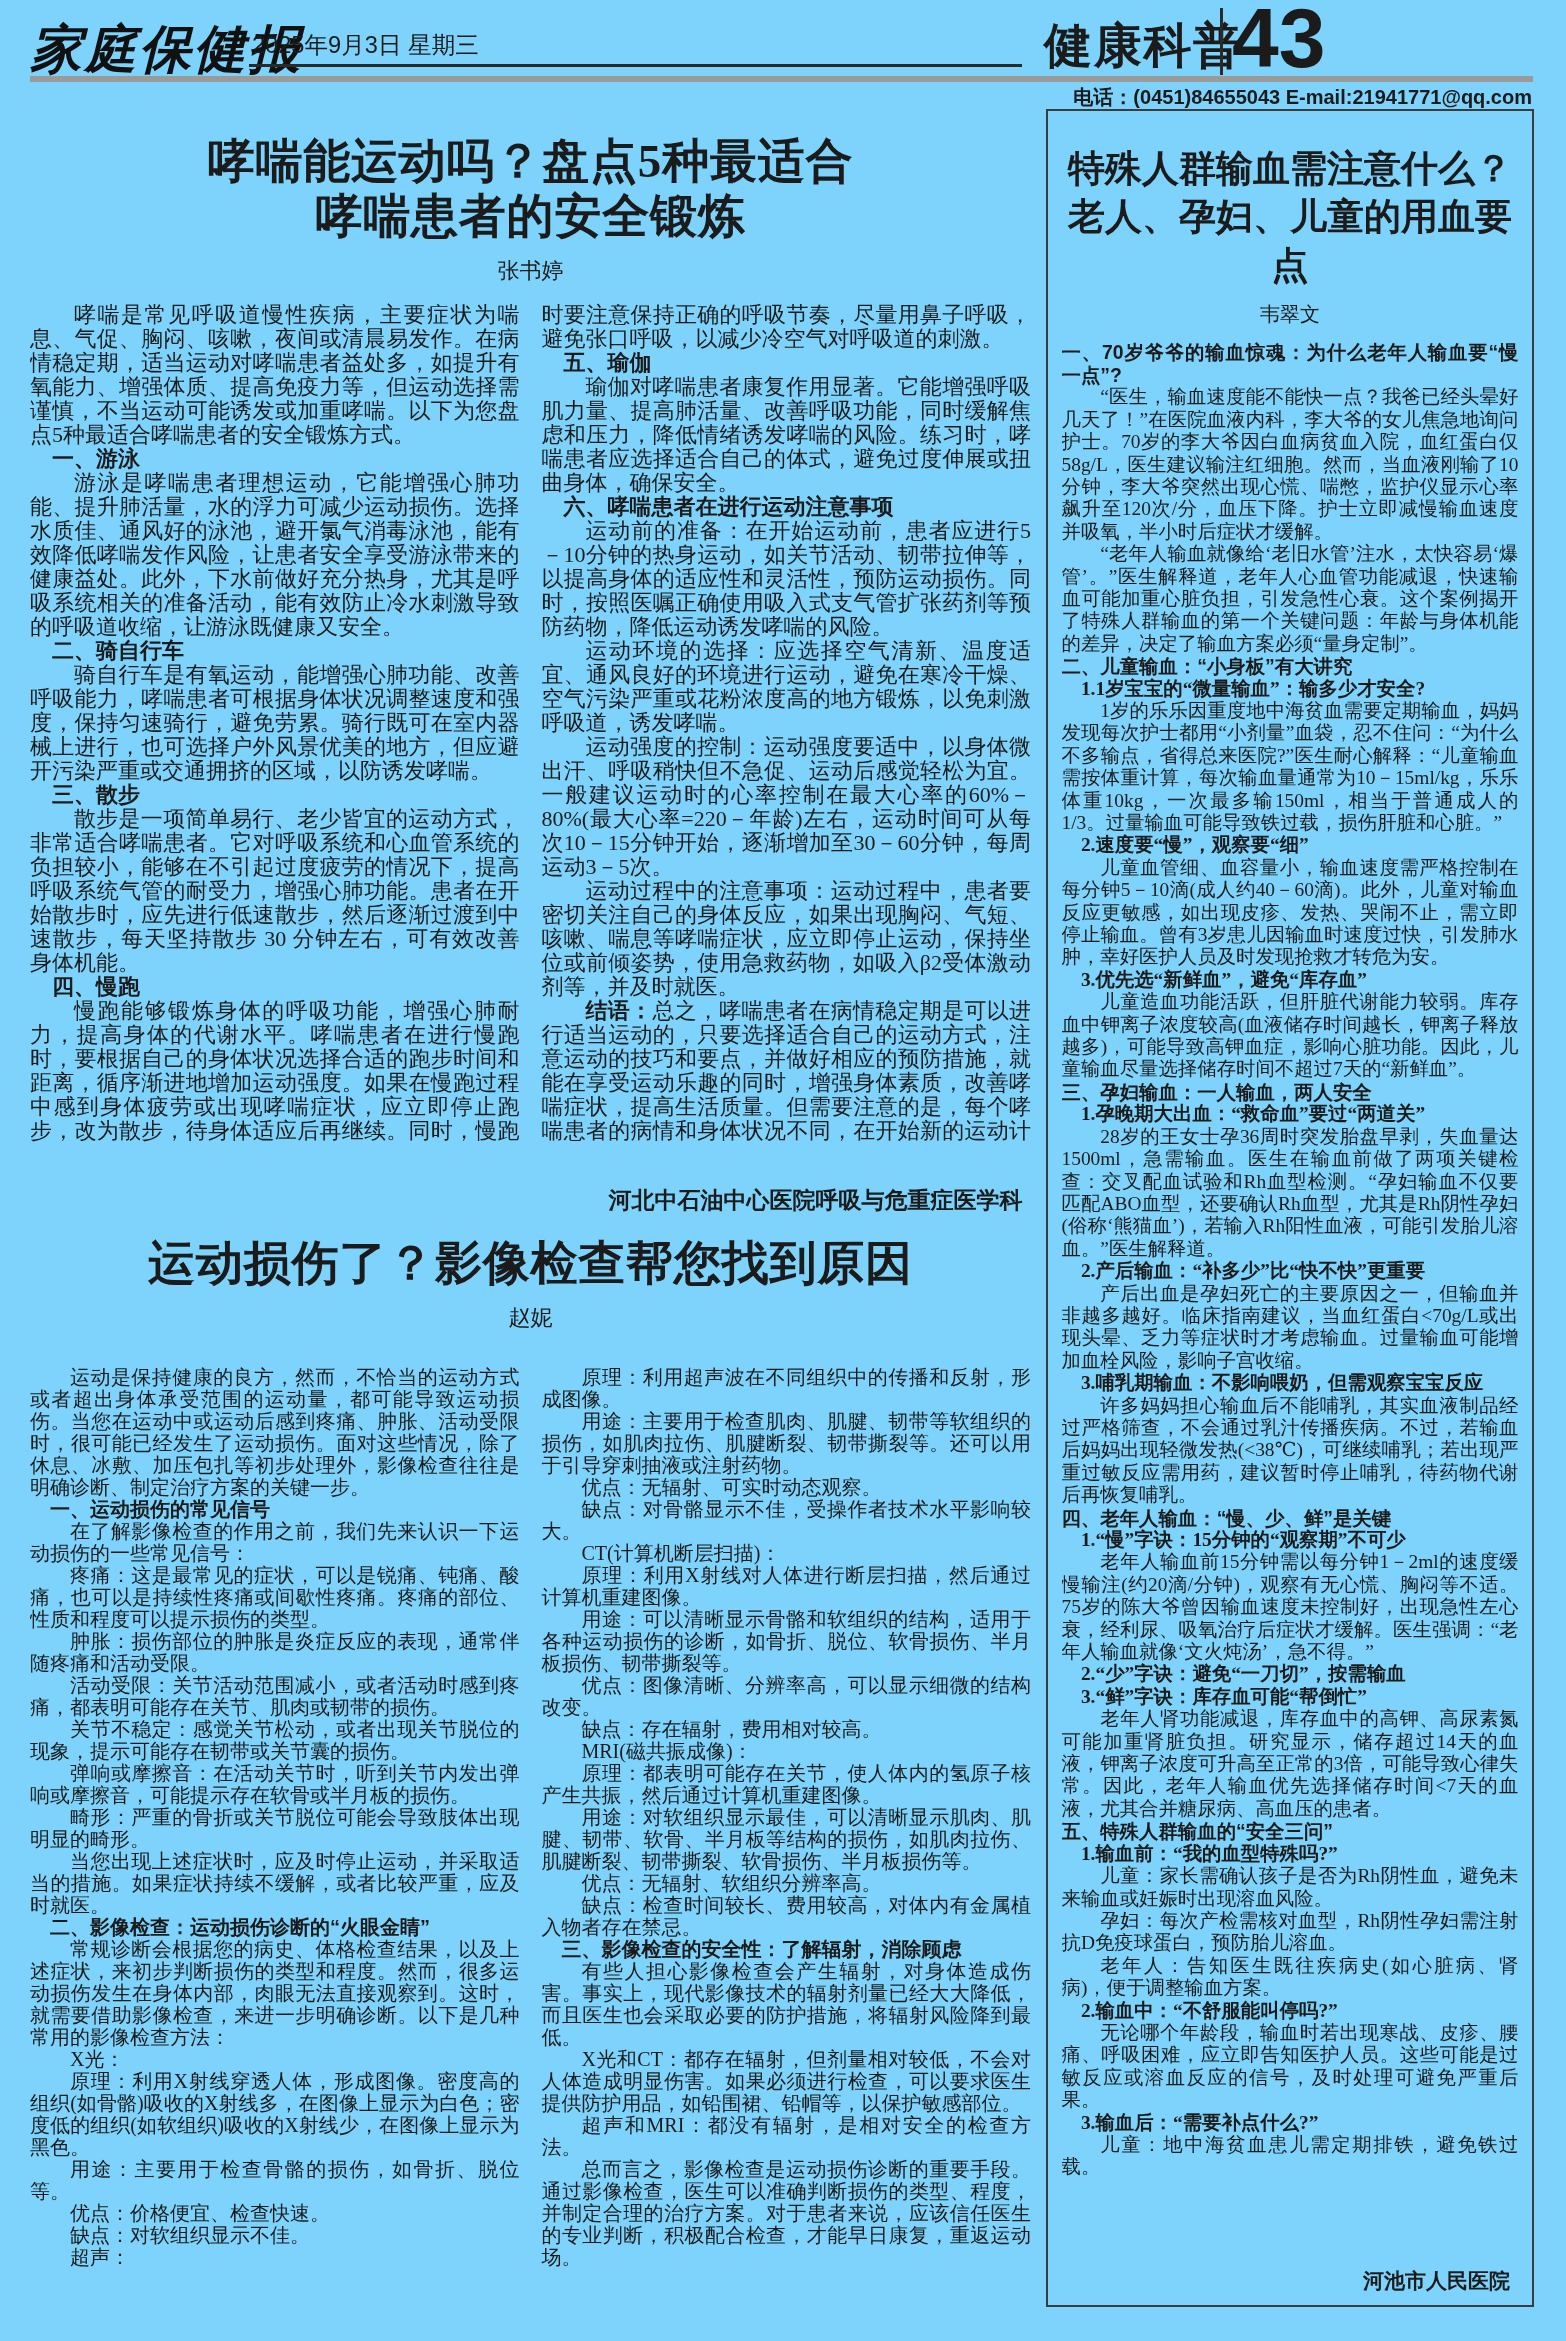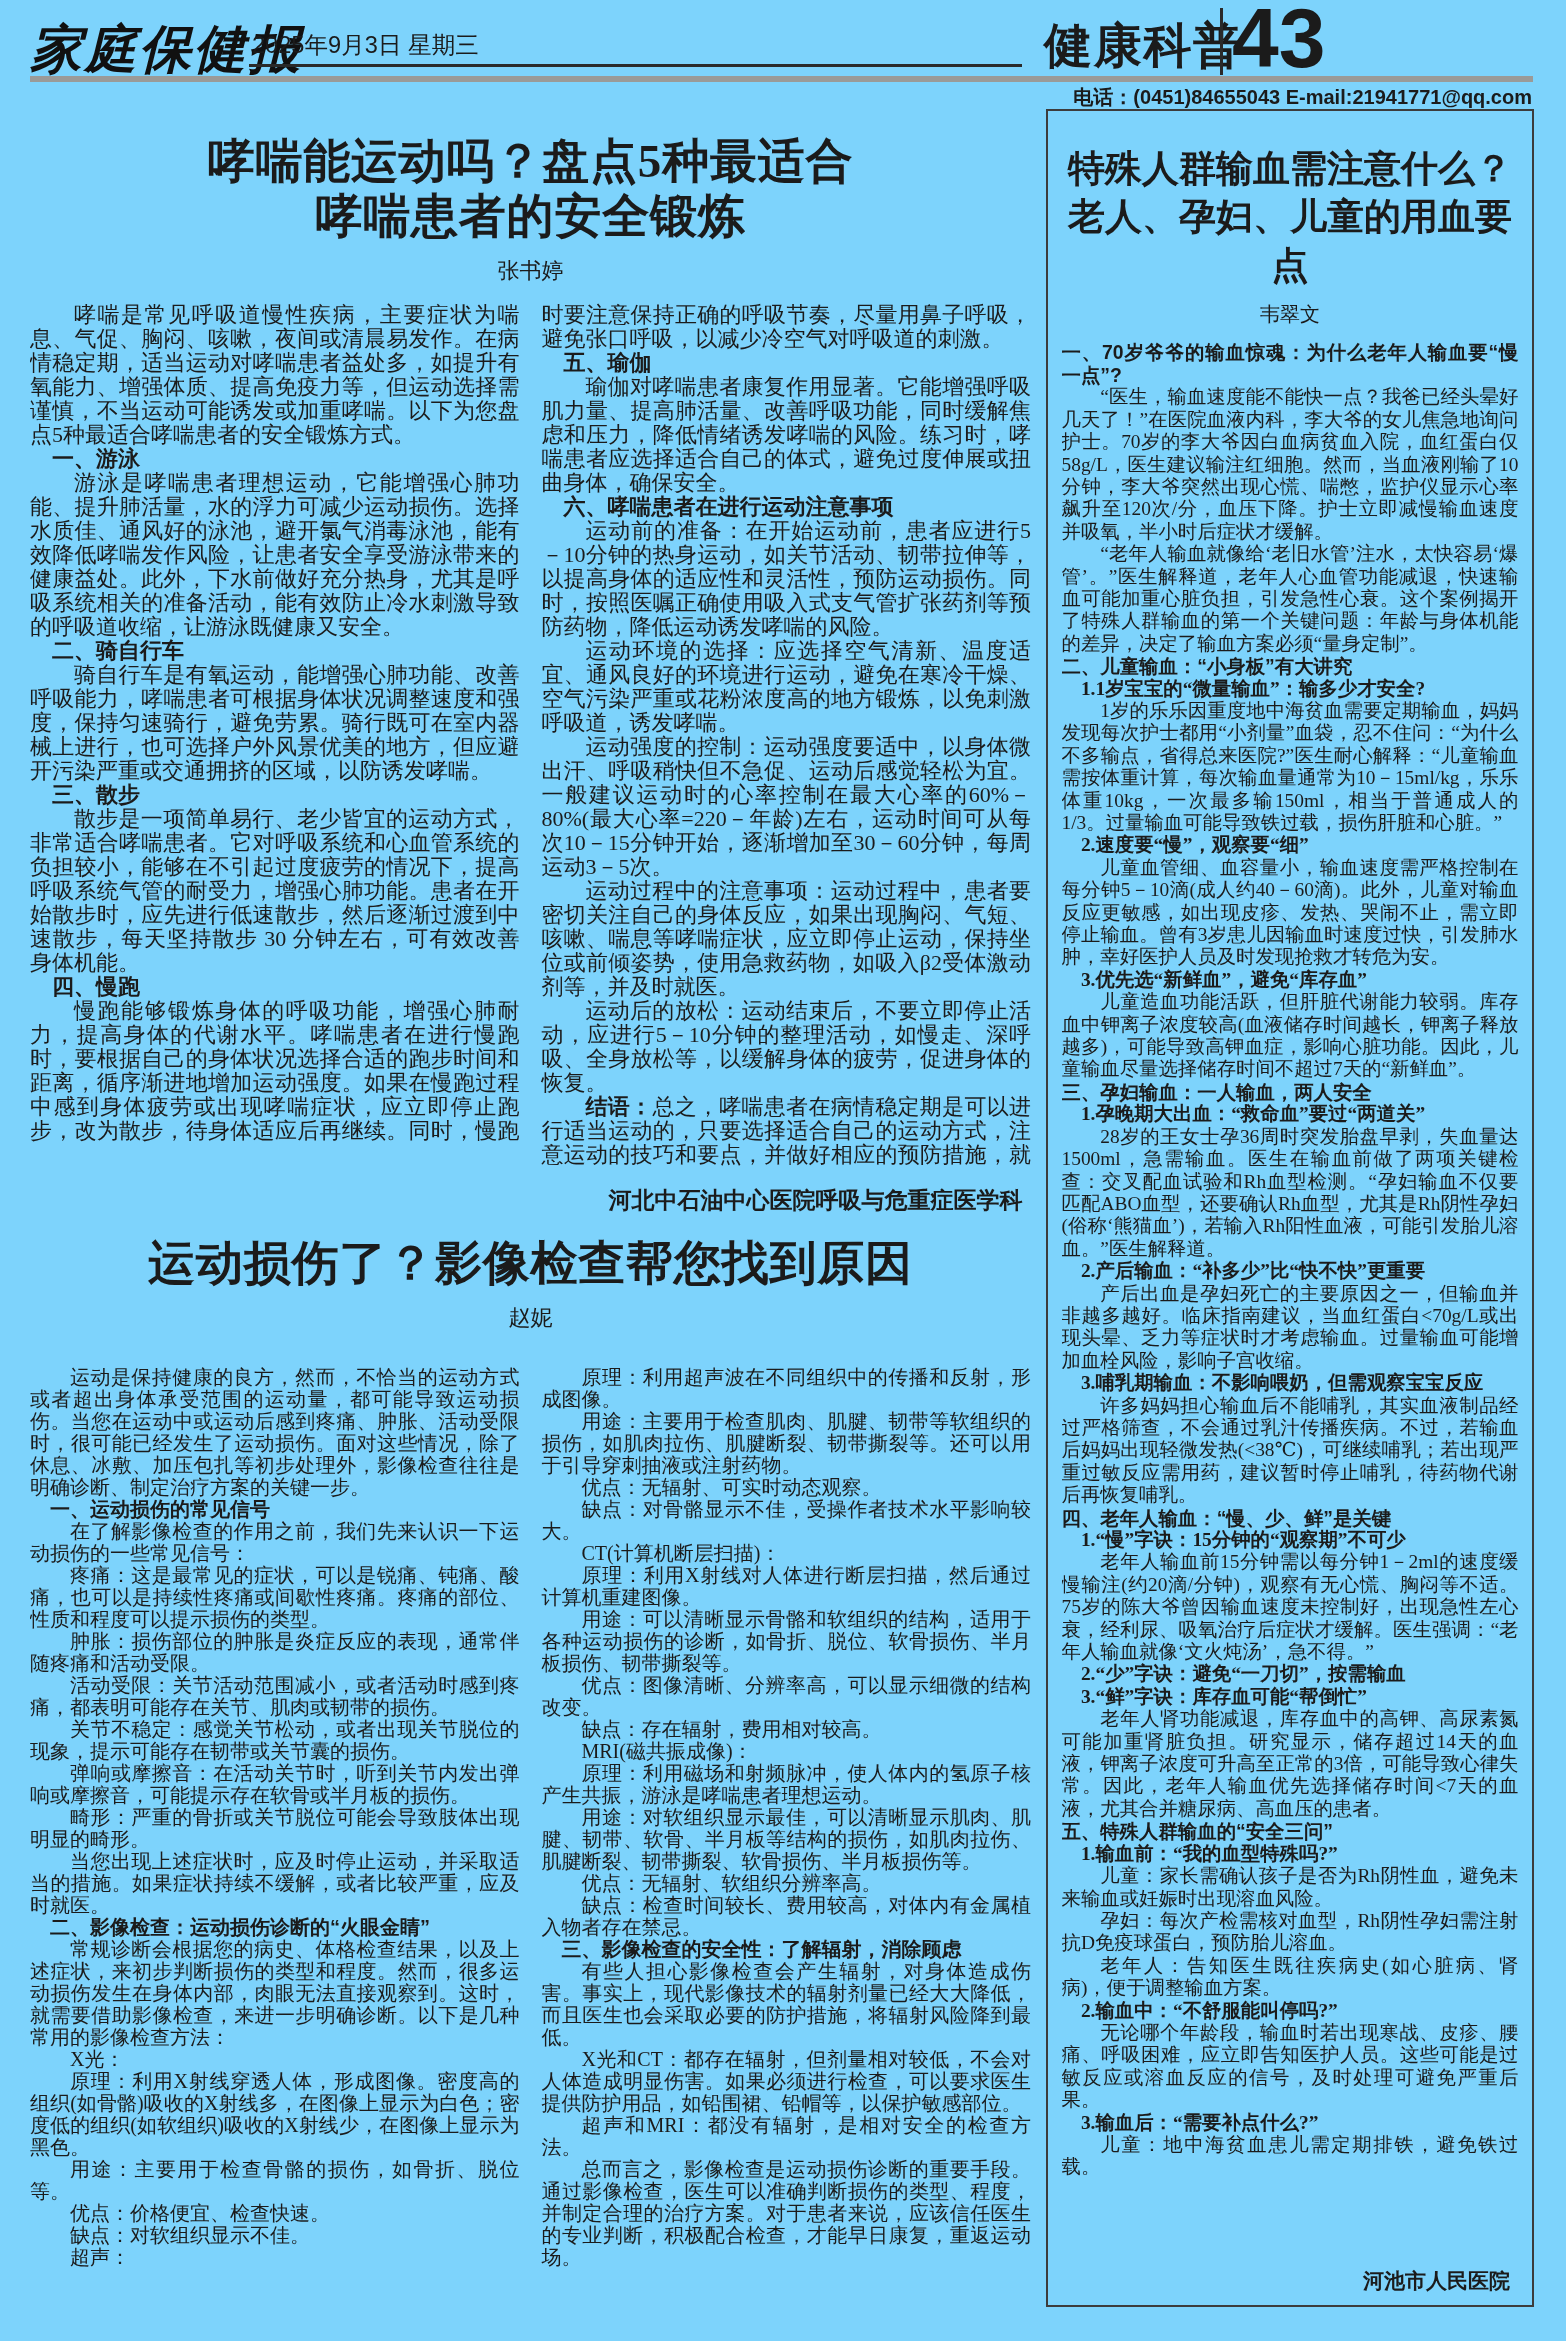--- a/index.html
+++ b/index.html
@@ -83,21 +83,20 @@
         <p class="k-p">散步是一项简单易行、老少皆宜的运动方式，非常适合哮喘患者。它对呼吸系统和心血管系统的负担较小，能够在不引起过度疲劳的情况下，提高呼吸系统气管的耐受力，增强心肺功能。患者在开始散步时，应先进行低速散步，然后逐渐过渡到中速散步，每天坚持散步 30 分钟左右，可有效改善身体机能。</p>
         <p class="k-h">四、慢跑</p>
         <p class="k-p">慢跑能够锻炼身体的呼吸功能，增强心肺耐力，提高身体的代谢水平。哮喘患者在进行慢跑时，要根据自己的身体状况选择合适的跑步时间和距离，循序渐进地增加运动强度。如果在慢跑过程中感到身体疲劳或出现哮喘症状，应立即停止跑步，改为散步，待身体适应后再继续。同时，慢跑时要注意保持正确的呼吸节奏，尽量用鼻子呼吸，避免张口呼吸，以减少冷空气对呼吸道的刺激。</p>
         <p class="k-h">五、瑜伽</p>
         <p class="k-p">瑜伽对哮喘患者康复作用显著。它能增强呼吸肌力量、提高肺活量、改善呼吸功能，同时缓解焦虑和压力，降低情绪诱发哮喘的风险。练习时，哮喘患者应选择适合自己的体式，避免过度伸展或扭曲身体，确保安全。</p>
         <p class="k-h">六、哮喘患者在进行运动注意事项</p>
         <p class="k-p">运动前的准备：在开始运动前，患者应进行5－10分钟的热身运动，如关节活动、韧带拉伸等，以提高身体的适应性和灵活性，预防运动损伤。同时，按照医嘱正确使用吸入式支气管扩张药剂等预防药物，降低运动诱发哮喘的风险。</p>
         <p class="k-p">运动环境的选择：应选择空气清新、温度适宜、通风良好的环境进行运动，避免在寒冷干燥、空气污染严重或花粉浓度高的地方锻炼，以免刺激呼吸道，诱发哮喘。</p>
         <p class="k-p">运动强度的控制：运动强度要适中，以身体微出汗、呼吸稍快但不急促、运动后感觉轻松为宜。一般建议运动时的心率控制在最大心率的60%－80%(最大心率=220－年龄)左右，运动时间可从每次10－15分钟开始，逐渐增加至30－60分钟，每周运动3－5次。</p>
         <p class="k-p">运动过程中的注意事项：运动过程中，患者要密切关注自己的身体反应，如果出现胸闷、气短、咳嗽、喘息等哮喘症状，应立即停止运动，保持坐位或前倾姿势，使用急救药物，如吸入β2受体激动剂等，并及时就医。</p>
-        <p class="k-p">运动后的放松：运动结束后，不要立即停止活动，应进行5－10分钟的整理活动，如慢走、深呼吸、全身放松等，以缓解身体的疲劳，促进身体的恢复。</p>
         <p class="k-p"><b>结语：</b>总之，哮喘患者在病情稳定期是可以进行适当运动的，只要选择适合自己的运动方式，注意运动的技巧和要点，并做好相应的预防措施，就能在享受运动乐趣的同时，增强身体素质，改善哮喘症状，提高生活质量。但需要注意的是，每个哮喘患者的病情和身体状况不同，在开始新的运动计划前，最好咨询医生的意见，根据自身情况制定个性化的运动方案。</p>
       </div>
     <div class="source-line a1-source">河北中石油中心医院呼吸与危重症医学科</div>
 
     <div class="big-title a2-title">运动损伤了？影像检查帮您找到原因</div>
     <div class="byline">赵妮</div>
 
     <div class="art-body a2-body">
 
     <p class="k-p">运动是保持健康的良方，然而，不恰当的运动方式或者超出身体承受范围的运动量，都可能导致运动损伤。当您在运动中或运动后感到疼痛、肿胀、活动受限时，很可能已经发生了运动损伤。面对这些情况，除了休息、冰敷、加压包扎等初步处理外，影像检查往往是明确诊断、制定治疗方案的关键一步。</p>
@@ -121,21 +120,21 @@
         <p class="k-p">原理：利用超声波在不同组织中的传播和反射，形成图像。</p>
         <p class="k-p">用途：主要用于检查肌肉、肌腱、韧带等软组织的损伤，如肌肉拉伤、肌腱断裂、韧带撕裂等。还可以用于引导穿刺抽液或注射药物。</p>
         <p class="k-p">优点：无辐射、可实时动态观察。</p>
         <p class="k-p">缺点：对骨骼显示不佳，受操作者技术水平影响较大。</p>
         <p class="k-p">CT(计算机断层扫描)：</p>
         <p class="k-p">原理：利用X射线对人体进行断层扫描，然后通过计算机重建图像。</p>
         <p class="k-p">用途：可以清晰显示骨骼和软组织的结构，适用于各种运动损伤的诊断，如骨折、脱位、软骨损伤、半月板损伤、韧带撕裂等。</p>
         <p class="k-p">优点：图像清晰、分辨率高，可以显示细微的结构改变。</p>
         <p class="k-p">缺点：存在辐射，费用相对较高。</p>
         <p class="k-p">MRI(磁共振成像)：</p>
-        <p class="k-p">原理：利用磁场和射频脉冲，使人体内的氢原子核产生共振，游泳是哮喘患者理想运动。</p>
+        <p class="k-p">原理：都表明可能存在关节，使人体内的氢原子核产生共振，然后通过计算机重建图像。</p>
         <p class="k-p">用途：对软组织显示最佳，可以清晰显示肌肉、肌腱、韧带、软骨、半月板等结构的损伤，如肌肉拉伤、肌腱断裂、韧带撕裂、软骨损伤、半月板损伤等。</p>
         <p class="k-p">优点：无辐射、软组织分辨率高。</p>
         <p class="k-p">缺点：检查时间较长、费用较高，对体内有金属植入物者存在禁忌。</p>
         <p class="k-h">三、影像检查的安全性：了解辐射，消除顾虑</p>
         <p class="k-p">有些人担心影像检查会产生辐射，对身体造成伤害。事实上，现代影像技术的辐射剂量已经大大降低，而且医生也会采取必要的防护措施，将辐射风险降到最低。</p>
         <p class="k-p">X光和CT：都存在辐射，但剂量相对较低，不会对人体造成明显伤害。如果必须进行检查，可以要求医生提供防护用品，如铅围裙、铅帽等，以保护敏感部位。</p>
         <p class="k-p">超声和MRI：都没有辐射，是相对安全的检查方法。</p>
         <p class="k-p">总而言之，影像检查是运动损伤诊断的重要手段。通过影像检查，医生可以准确判断损伤的类型、程度，并制定合理的治疗方案。对于患者来说，应该信任医生的专业判断，积极配合检查，才能早日康复，重返运动场。</p>
       </div>
 

